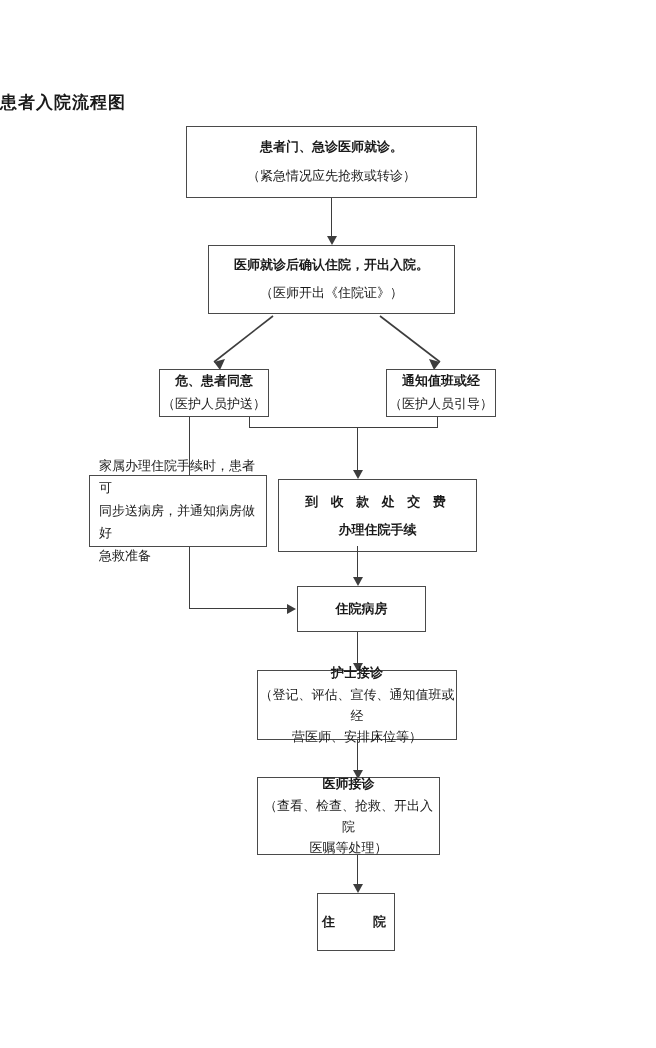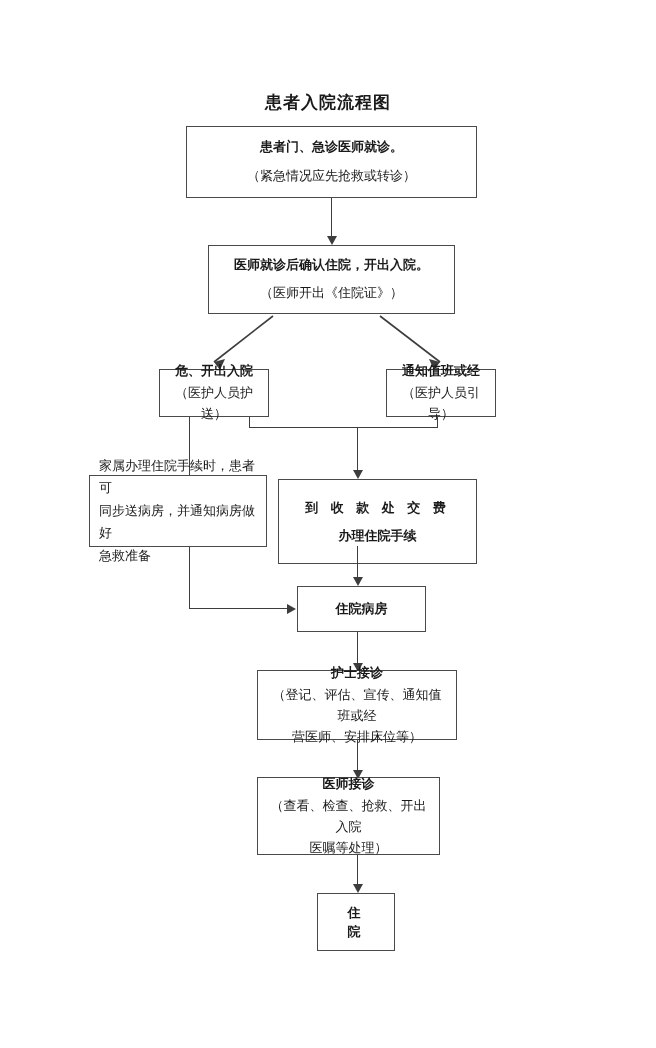--- a/index.html
+++ b/index.html
@@ -9,37 +9,37 @@
     font-family:"DejaVu Sans","Liberation Sans",sans-serif;
     color:#1a1a1a;
     overflow:hidden;
   }
   #canvas{position:relative;width:656px;height:1048px;}
 
   .title{
     position:absolute;
     left:0;right:0;
     top:91px;
-    text-align:center;
+    text-align:left;
     font-size:17px;
     font-weight:bold;
     letter-spacing:1px;
   }
 
   .node{
     position:absolute;
     border:1.4px solid #4a4a4a;
     box-sizing:border-box;
     background:#fff;
     display:flex;
     flex-direction:column;
     justify-content:center;
     align-items:center;
     text-align:center;
-    padding:2px 10px;
+    padding:2px 0;
   }
   .node .l1{font-size:13px;font-weight:bold;line-height:1.5;}
   .node .l2{font-size:13px;font-weight:normal;line-height:1.6;}
   .node.left-align{align-items:flex-start;text-align:left;padding:20px 9px;}
   .node.left-align .l2{line-height:1.72;}
   .spaced{letter-spacing:4px;}
 
   
   .vline{position:absolute;width:0;border-left:1.5px solid #3d3d3d;}
   .hline{position:absolute;height:0;border-top:1.5px solid #3d3d3d;}
@@ -78,21 +78,21 @@
   </div>
 
   <svg class="diag" width="360" height="70" style="left:148px;top:314px;" viewBox="0 0 360 70">
     <line x1="125" y1="2" x2="66" y2="48" stroke="#3d3d3d" stroke-width="1.6"></line>
     <polygon points="66,48 77,45 72,56" fill="#3d3d3d"></polygon>
     <line x1="232" y1="2" x2="292" y2="48" stroke="#3d3d3d" stroke-width="1.6"></line>
     <polygon points="292,48 281,45 286,56" fill="#3d3d3d"></polygon>
   </svg>
 
   <div class="node" style="left:159px;top:369px;width:110px;height:48px;">
-    <div class="l1">危、开出入院</div>
+    <div class="l1">危、患者同意</div>
     <div class="l2" style="margin-top:3px;">（医护人员护送）</div>
   </div>
 
   <div class="node" style="left:386px;top:369px;width:110px;height:48px;">
     <div class="l1">通知值班或经</div>
     <div class="l2" style="margin-top:3px;">（医护人员引导）</div>
   </div>
 
   <div class="vline" style="left:189px;top:417px;height:58px;"></div>
 
@@ -101,21 +101,21 @@
   <div class="hline" style="left:249px;top:427px;width:189px;"></div>
   <div class="vline" style="left:357px;top:427px;height:44px;"></div>
   <div class="arrow-down" style="left:352.5px;top:470px;"></div>
 
   <div class="node left-align" style="left:89px;top:475px;width:178px;height:72px;">
     <div class="l2">家属办理住院手续时，患者可</div>
     <div class="l2">同步送病房，并通知病房做好</div>
     <div class="l2">急救准备</div>
   </div>
 
-  <div class="node" style="left:278px;top:479px;width:199px;height:85px;">
+  <div class="node" style="left:278px;top:479px;width:199px;height:73px;">
     <div class="l1 spaced">到 收 款 处 交 费</div>
     <div class="l1" style="margin-top:9px;">办理住院手续</div>
   </div>
 
   <div class="vline" style="left:189px;top:547px;height:62px;"></div>
   <div class="hline" style="left:189px;top:608px;width:99px;"></div>
   <div class="arrow-right" style="left:287px;top:603.5px;"></div>
 
   <div class="vline" style="left:357px;top:546px;height:32px;"></div>
   <div class="arrow-down" style="left:352.5px;top:577px;"></div>

